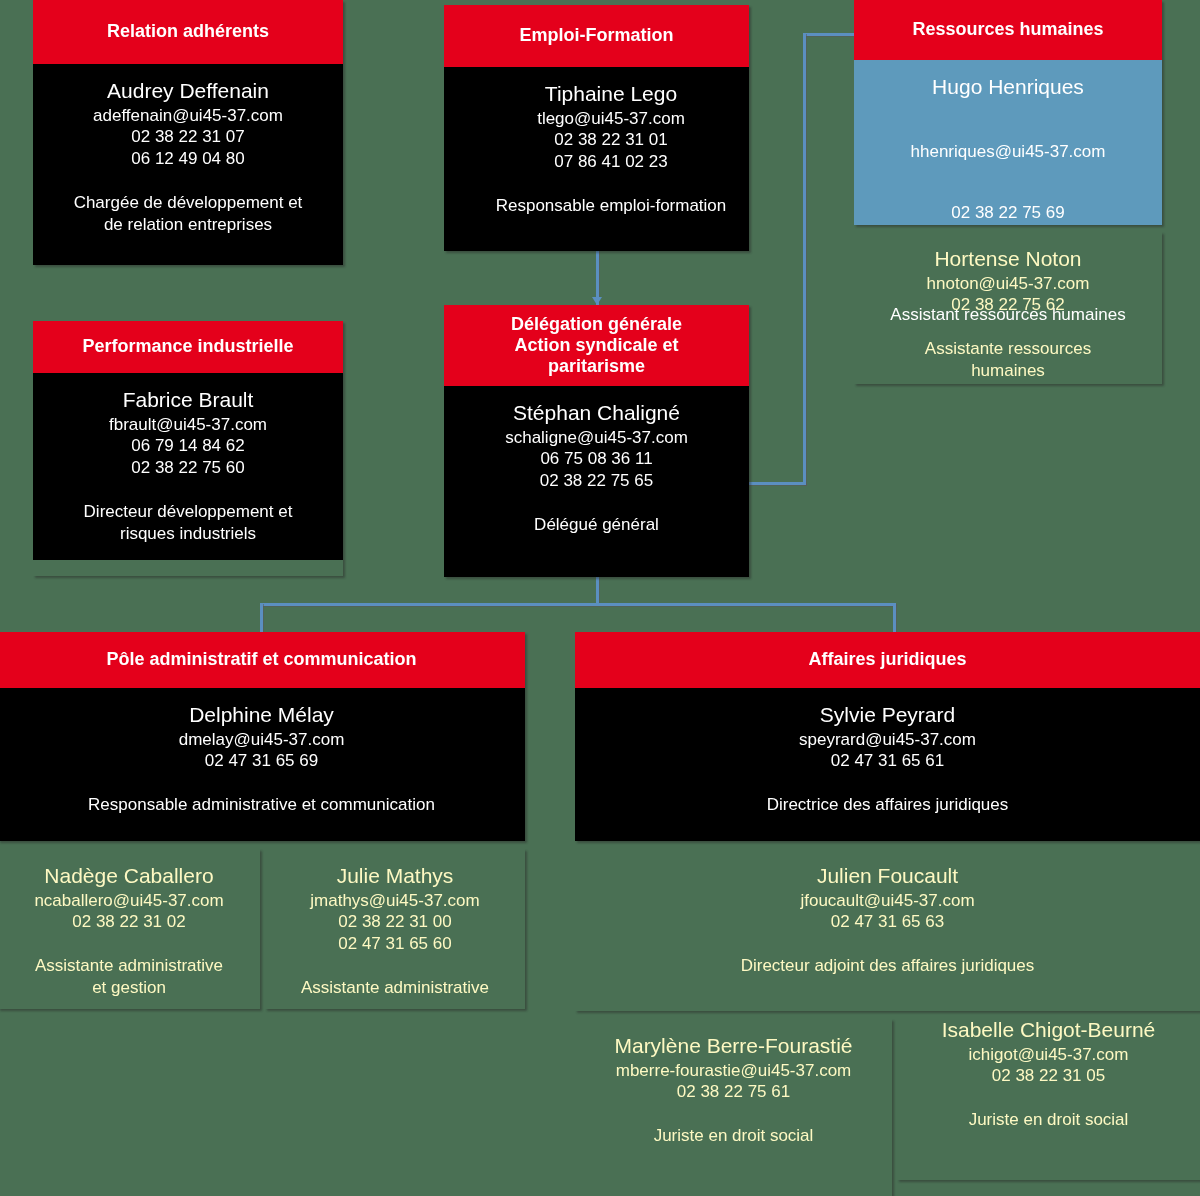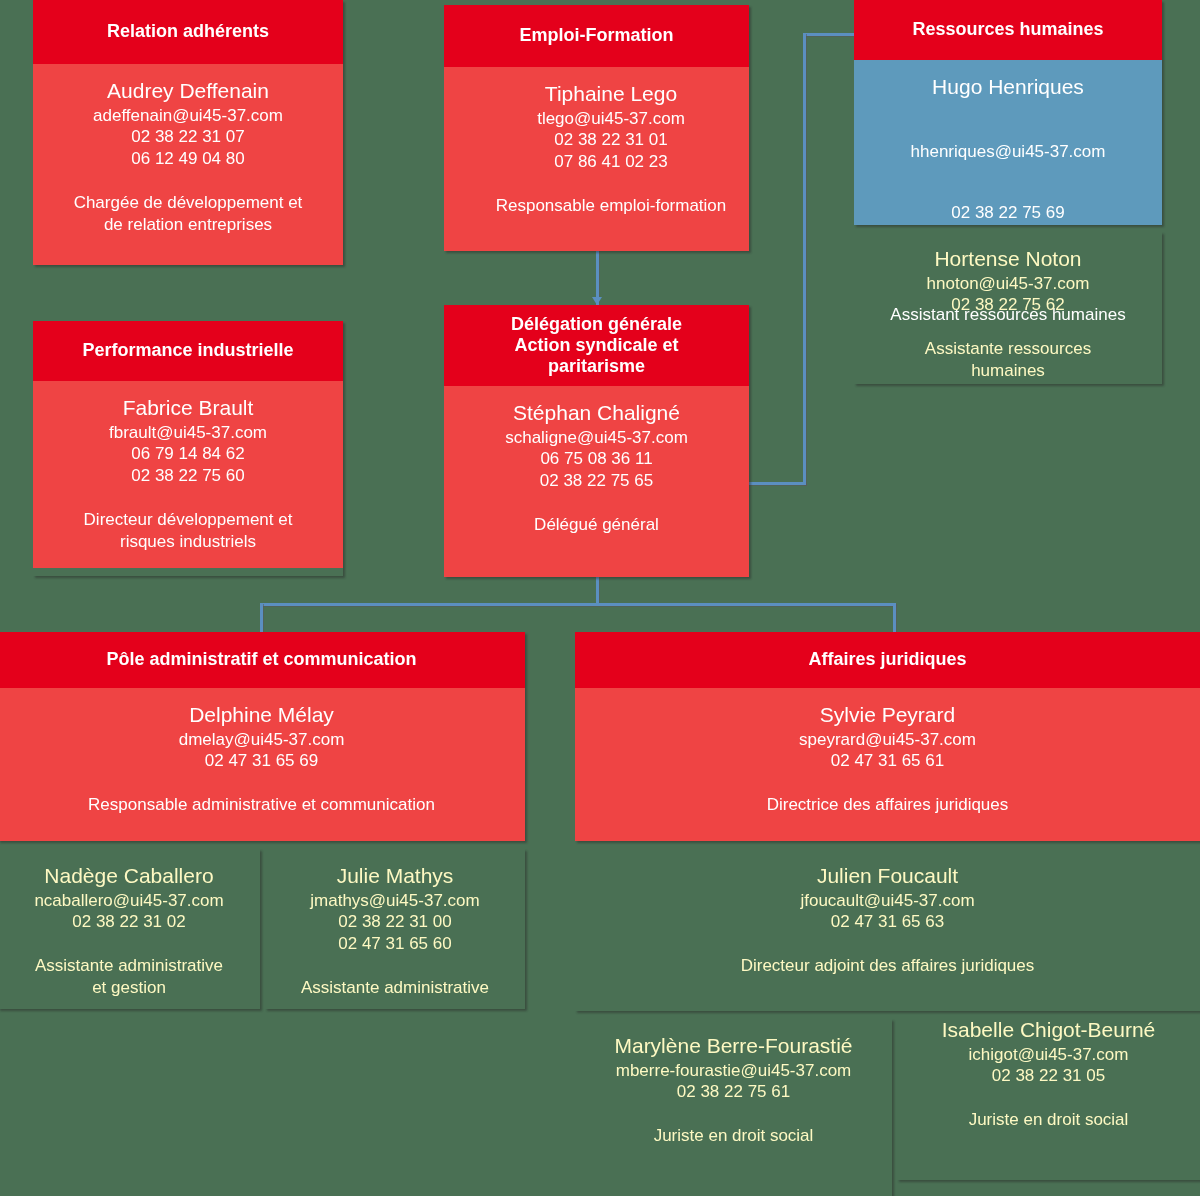--- a/index.html
+++ b/index.html
@@ -49,21 +49,21 @@
     text-align: center;
     display: flex;
     align-items: center;
     justify-content: center;
     line-height: 1.18;
     box-sizing: border-box;
     padding: 6px 8px;
   }
   .hdr .hl { display: block; }
   .body {
-    background: #ef4444;
+    background: #000000;
     color: #ffffff;
     text-align: center;
     box-sizing: border-box;
     display: flex;
     flex-direction: column;
     align-items: center;
     width: 100%;
   }
   .body.light { background: #5e9abc; }
 
@@ -158,21 +158,21 @@
   <div class="subcard light-card pad-t" style="left:854px; top:232px; width:308px; height:152px;">
     <div class="nm">Hortense Noton</div>
     <div class="ln">hnoton@ui45-37.com</div>
     <div class="ln">02 38 22 75 62</div>
     <div class="gap"></div>
     <div class="role">Assistante ressources</div>
     <div class="role">humaines</div>
   </div>
 
   <div class="card" style="left:33px; top:321px; width:310px; height:255px;">
-    <div class="hdr" style="height:60px; font-size:18px;">
+    <div class="hdr" style="height:52px; font-size:18px;">
       <span class="hl">Performance industrielle</span>
     </div>
     <div class="body pad-t" style="height:187px;">
       <div class="nm">Fabrice Brault</div>
       <div class="ln">fbrault@ui45-37.com</div>
       <div class="ln">06 79 14 84 62</div>
       <div class="ln">02 38 22 75 60</div>
       <div class="gap"></div>
       <div class="role">Directeur développement et</div>
       <div class="role">risques industriels</div>

